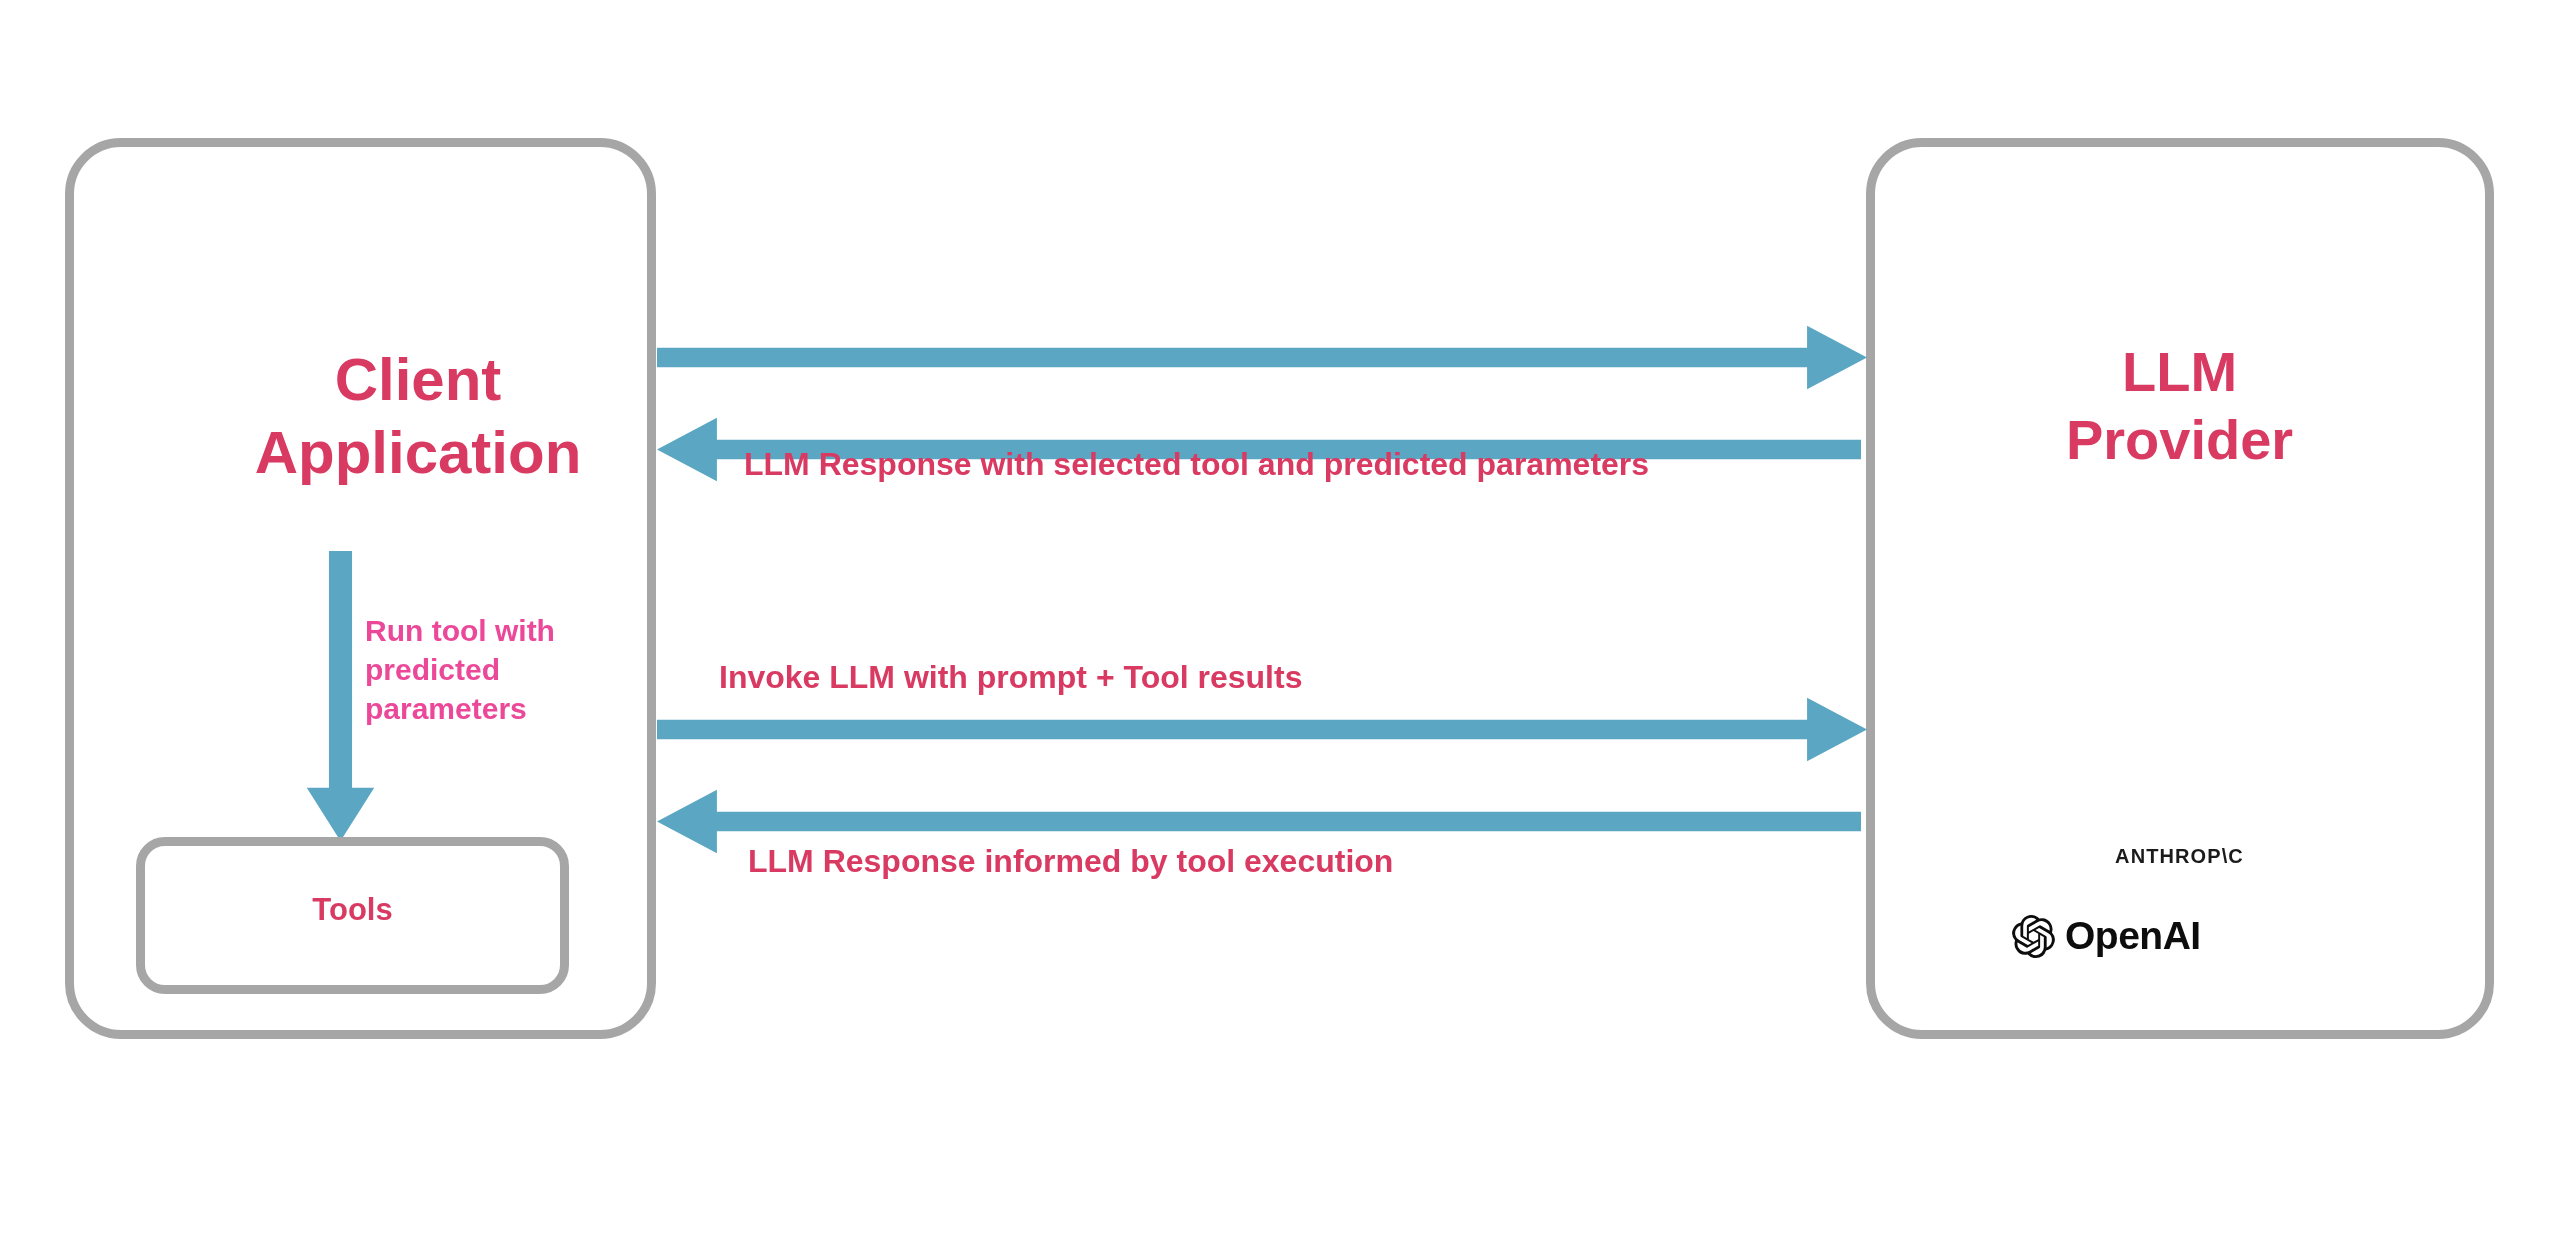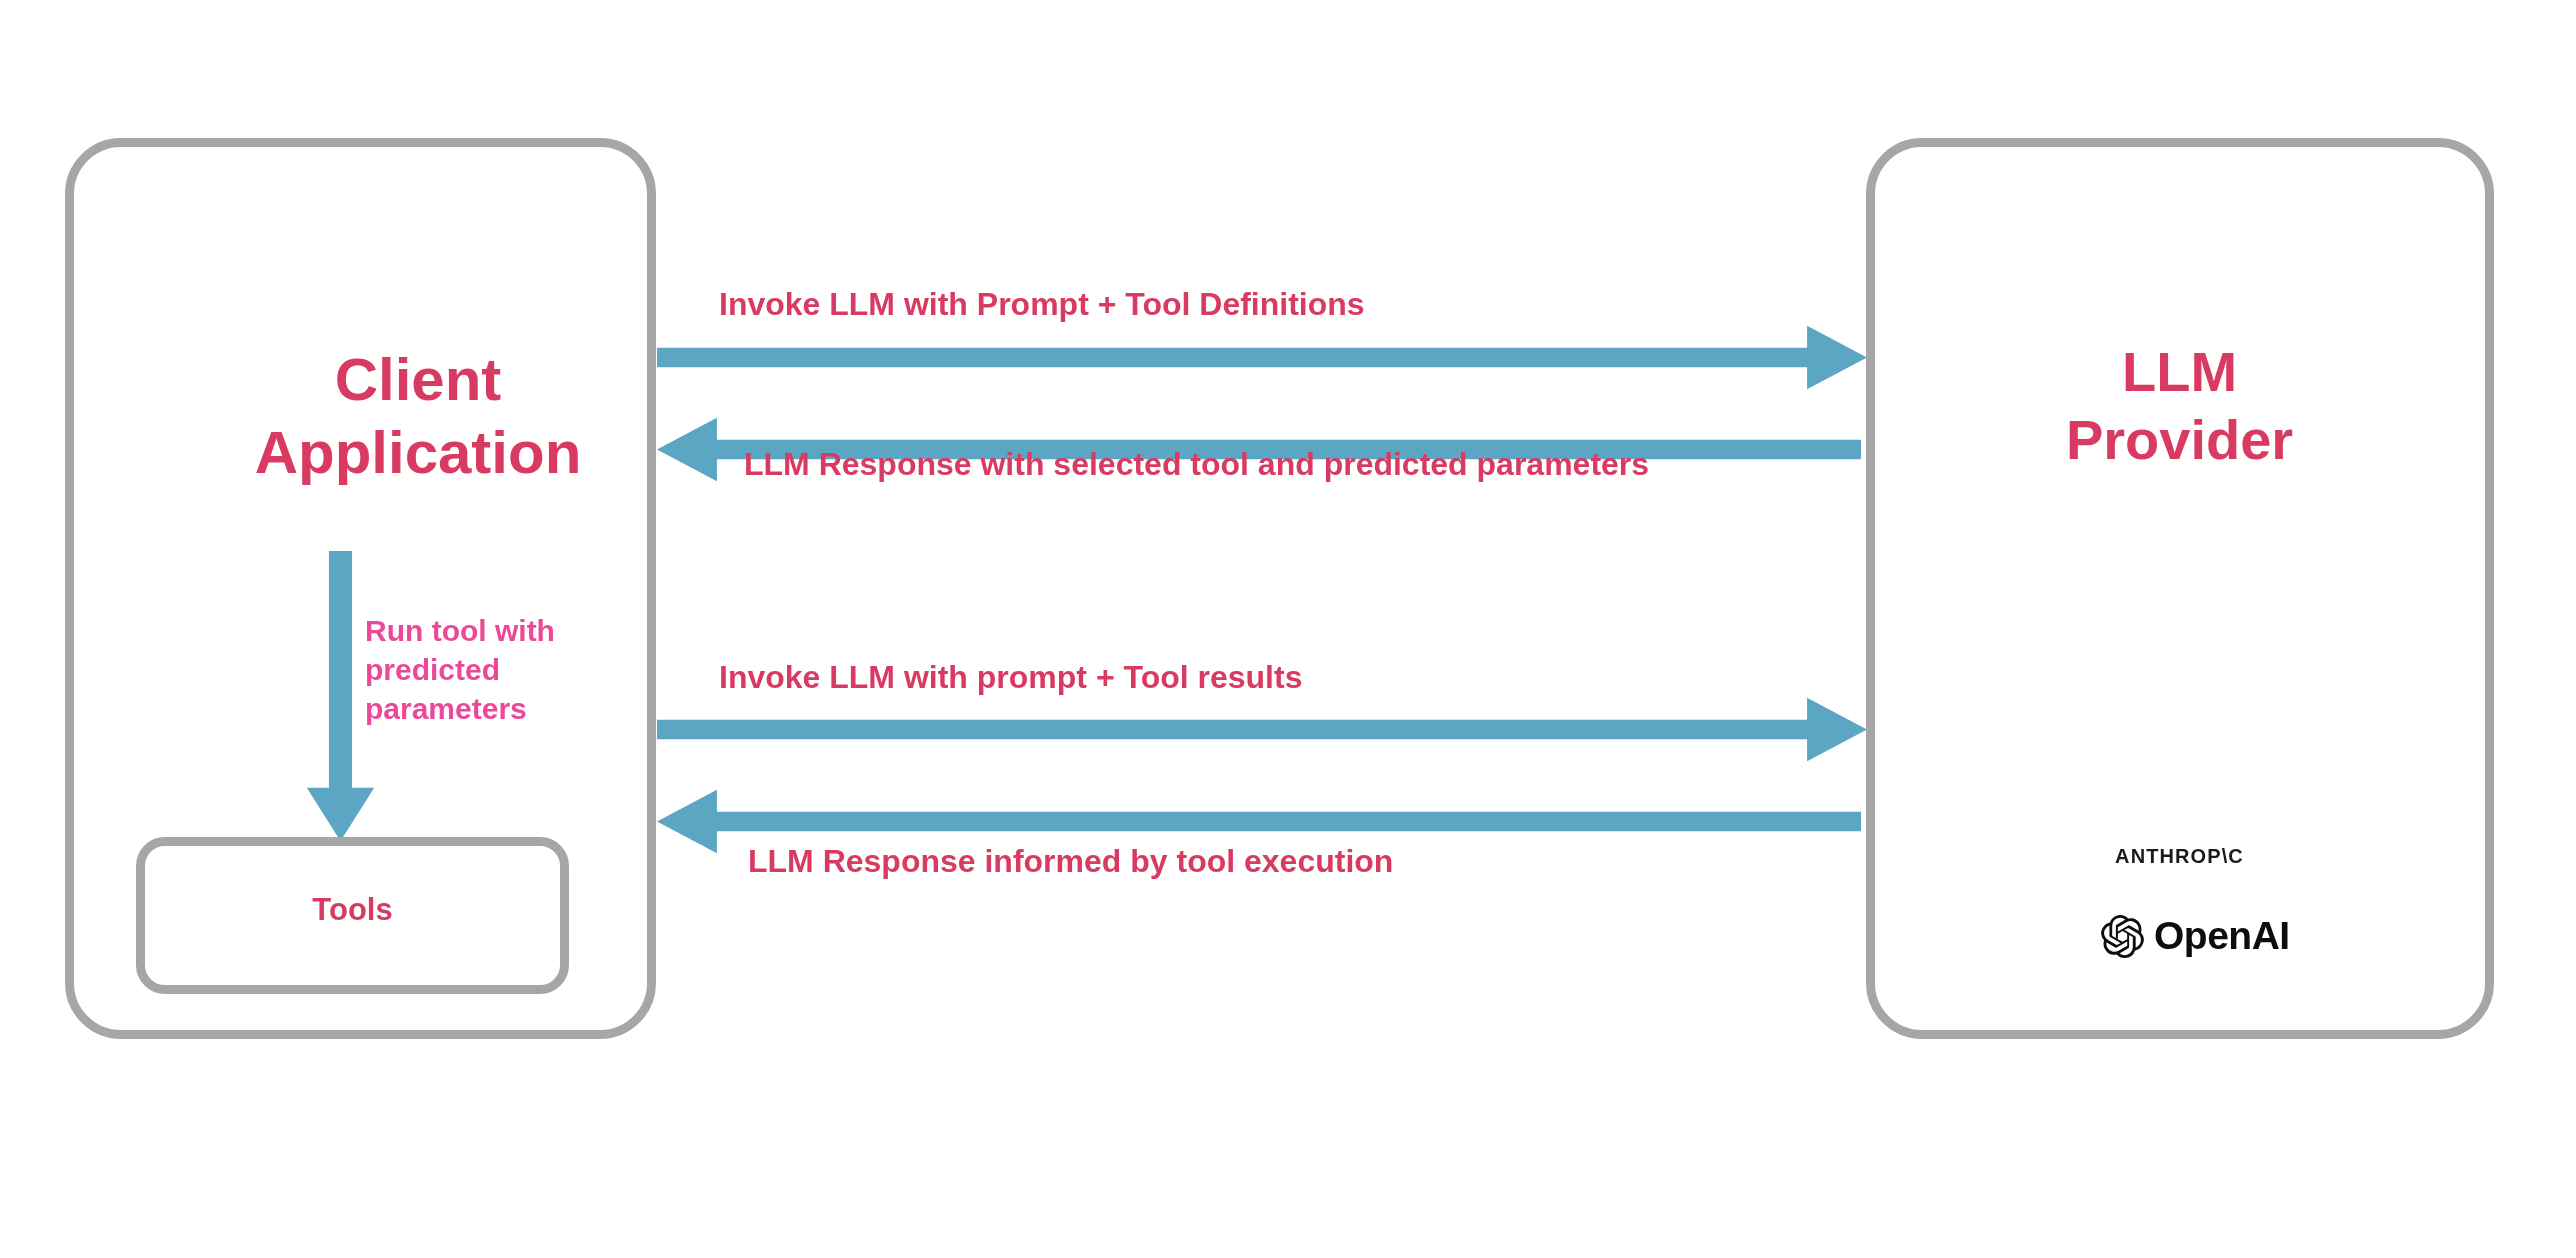--- a/index.html
+++ b/index.html
@@ -143,21 +143,21 @@
     width: 609px;
     text-align: center;
     color: #1a1a1a;
     font-size: 20px;
     font-weight: 700;
     letter-spacing: 1.1px;
     z-index: 5;
   }
   #openai-logo {
     position: absolute;
-    left: 1875px;
+    left: 1786px;
     top: 914px;
     width: 609px;
     display: flex;
     align-items: center;
     justify-content: center;
     gap: 9.7px;
     z-index: 5;
     padding-left: 16px;
   }
   #openai-mark { display: block; }
@@ -203,21 +203,20 @@
       <path fill="#0d0d0d" d="M22.282 9.821a5.985 5.985 0 0 0-.516-4.91 6.046 6.046 0 0 0-6.51-2.9A6.065 6.065 0 0 0 4.981 4.18a5.985 5.985 0 0 0-3.998 2.9 6.046 6.046 0 0 0 .743 7.097 5.98 5.98 0 0 0 .51 4.911 6.051 6.051 0 0 0 6.515 2.9A5.985 5.985 0 0 0 13.26 24a6.056 6.056 0 0 0 5.772-4.206 5.99 5.99 0 0 0 3.997-2.9 6.056 6.056 0 0 0-.747-7.073zM13.26 22.43a4.476 4.476 0 0 1-2.876-1.04l.142-.08 4.779-2.758a.795.795 0 0 0 .392-.681v-6.737l2.02 1.168a.071.071 0 0 1 .038.052v5.583a4.504 4.504 0 0 1-4.494 4.494zM3.6 18.304a4.47 4.47 0 0 1-.535-3.014l.142.085 4.783 2.759a.77.77 0 0 0 .78 0l5.843-3.369v2.332a.08.08 0 0 1-.033.062L9.74 19.95a4.5 4.5 0 0 1-6.14-1.646zM2.34 7.896a4.485 4.485 0 0 1 2.366-1.973V11.6a.766.766 0 0 0 .388.677l5.815 3.354-2.02 1.168a.076.076 0 0 1-.071 0l-4.83-2.786A4.504 4.504 0 0 1 2.34 7.872zm16.597 3.855-5.833-3.387L15.119 7.2a.076.076 0 0 1 .071 0l4.83 2.791a4.494 4.494 0 0 1-.676 8.105v-5.678a.79.79 0 0 0-.407-.667zm2.01-3.023-.141-.085-4.774-2.782a.776.776 0 0 0-.785 0L9.409 9.23V6.897a.066.066 0 0 1 .028-.061l4.83-2.787a4.5 4.5 0 0 1 6.68 4.66zm-12.64 4.135-2.02-1.164a.08.08 0 0 1-.038-.057V6.075a4.5 4.5 0 0 1 7.375-3.453l-.142.08-4.778 2.758a.795.795 0 0 0-.393.681zm1.097-2.365 2.602-1.5 2.607 1.5v2.999l-2.597 1.5-2.607-1.5z"></path>
     </svg>
     <span id="openai-wordmark">OpenAI</span>
   </div>
 
   <div class="h-arrow" id="arrow-invoke-1">
     <svg viewBox="0 0 1252 82" preserveAspectRatio="none" aria-hidden="true">
       <path d="M 0 31 L 1190 31 L 1190 8 L 1252 41 L 1190 74 L 1190 51 L 0 51 Z" fill="#5ba6c2"></path>
     </svg>
   </div>
-  <div class="arrow-label" id="label-invoke-1">Invoke LLM with Prompt + Tool Definitions</div>
 
   <div class="h-arrow" id="arrow-response-1">
     <svg viewBox="0 0 1246 82" preserveAspectRatio="none" aria-hidden="true">
       <path d="M 1246 31 L 62 31 L 62 8 L 0 41 L 62 74 L 62 51 L 1246 51 Z" fill="#5ba6c2"></path>
     </svg>
   </div>
   <div class="arrow-label" id="label-response-1">LLM Response with selected tool and predicted parameters</div>
 
   <div class="h-arrow" id="arrow-invoke-2">
     <svg viewBox="0 0 1252 82" preserveAspectRatio="none" aria-hidden="true">

